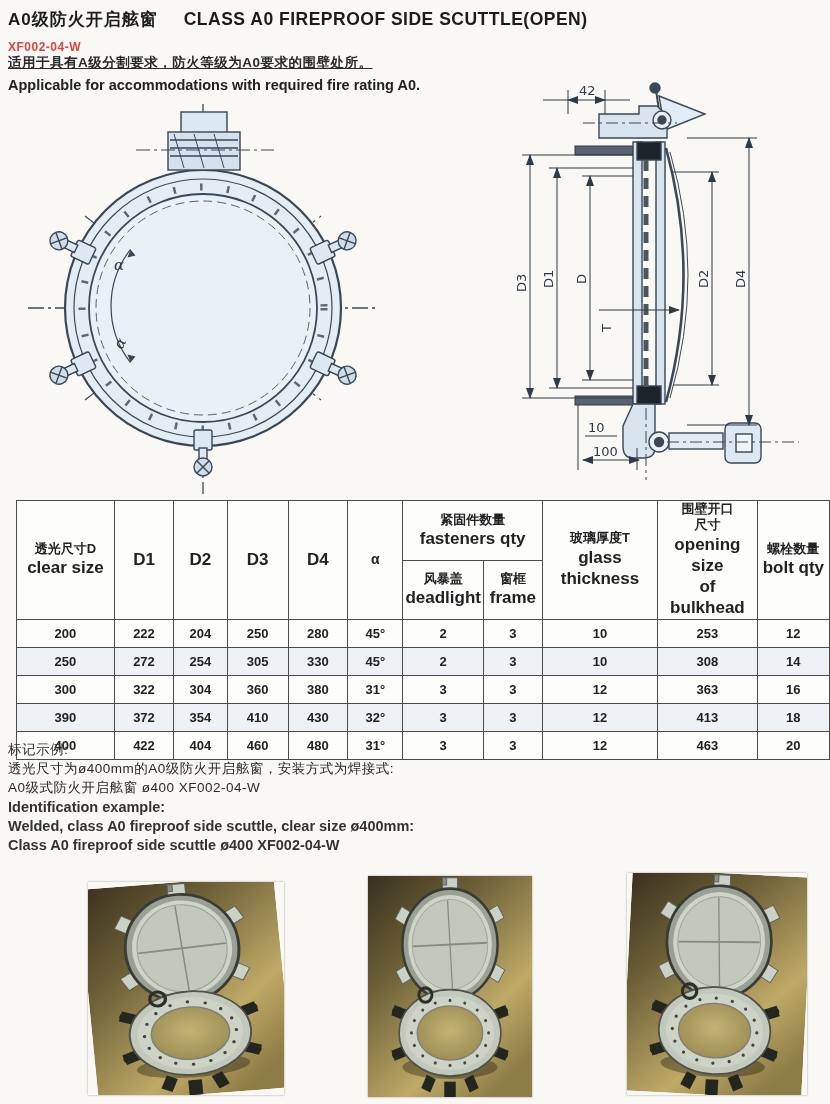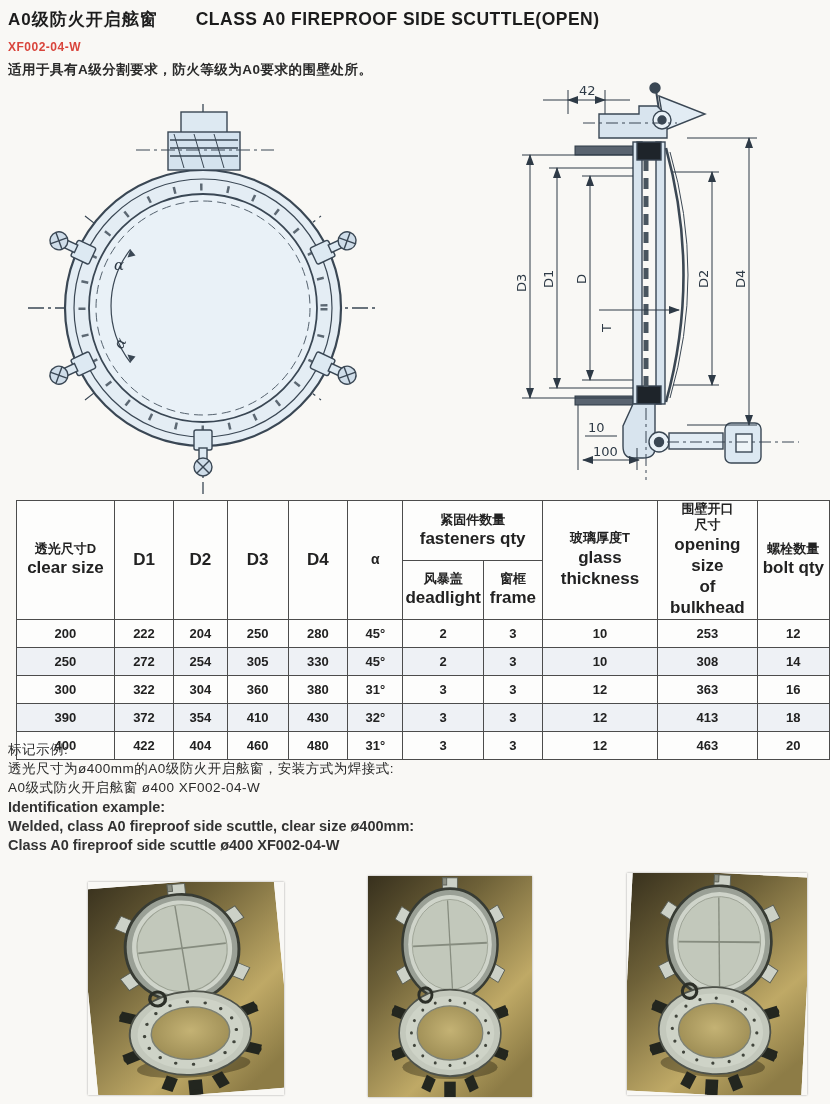--- a/index.html
+++ b/index.html
@@ -1,24 +1,24 @@
 <!DOCTYPE html>
 <html><head>
 <meta charset="utf-8">
 <style>
   html,body{margin:0;padding:0;background:#e8e6e2;}
   #page{position:relative;width:830px;height:1104px;background:#f9f8f5;overflow:hidden;
         font-family:"Liberation Sans","DejaVu Sans",sans-serif;color:#1c1c1c;}
   
   #hdr{position:absolute;left:8px;top:8px;width:815px;}
-  .title-row{display:flex;align-items:baseline;gap:38px;}
+  .title-row{display:flex;align-items:baseline;gap:26px;}
   .t-zh{font-size:17px;font-weight:700;letter-spacing:1px;}
   .t-en{font-size:17.5px;font-weight:700;letter-spacing:.5px;}
   .code{margin-top:9px;font-size:12px;font-weight:700;color:#d9453c;letter-spacing:.5px;}
-  .d-zh{margin-top:7px;font-size:13.5px;font-weight:600;letter-spacing:.5px;color:#2a2a2a;}
+  .d-zh{font-size:13.5px;font-weight:600;letter-spacing:.5px;color:#2a2a2a;text-decoration:underline;}
   .d-en{margin-top:5px;font-size:14.5px;font-weight:600;color:#222;}
   
   .draw{position:absolute;}
   svg text{font-family:"DejaVu Sans",sans-serif;}
   .dimtxt{font-size:13px;fill:#2e3a46;}
   .alpha{font-family:"DejaVu Serif",serif;font-style:italic;font-size:15px;fill:#2e3a46;}
   
   #spec{position:absolute;left:16px;top:500px;}
   table{border-collapse:collapse;table-layout:fixed;background:#fdfdfc;}
   td{border:1px solid #4c4c4c;text-align:center;vertical-align:middle;
@@ -43,20 +43,21 @@
 
 <div id="page">
 
   <div id="hdr">
     <div class="title-row">
       <span class="t-zh">A0级防火开启舷窗</span>
       <span class="t-en">CLASS A0 FIREPROOF SIDE SCUTTLE(OPEN)</span>
     </div>
     <div class="code">XF002-04-W</div>
     <div class="d-zh">适用于具有A级分割要求，防火等级为A0要求的围壁处所。</div>
+    <div class="d-en">Applicable for accommodations with required fire rating A0.</div>
   </div>
 
   <div class="draw" style="left:18px;top:98px;width:370px;height:400px;">
     <svg width="370" height="400" viewBox="0 0 370 400">
       <defs>
         <g id="clamp" stroke="#3a4754" stroke-width="1.4" fill="#dde9f2">
           <rect x="-6" y="-9" width="20" height="18" rx="2"></rect>
           <rect x="12" y="-4" width="26" height="8"></rect>
           <circle cx="31" cy="0" r="9" fill="#cfdde9"></circle>
           <line x1="25" y1="-6" x2="37" y2="6"></line>

